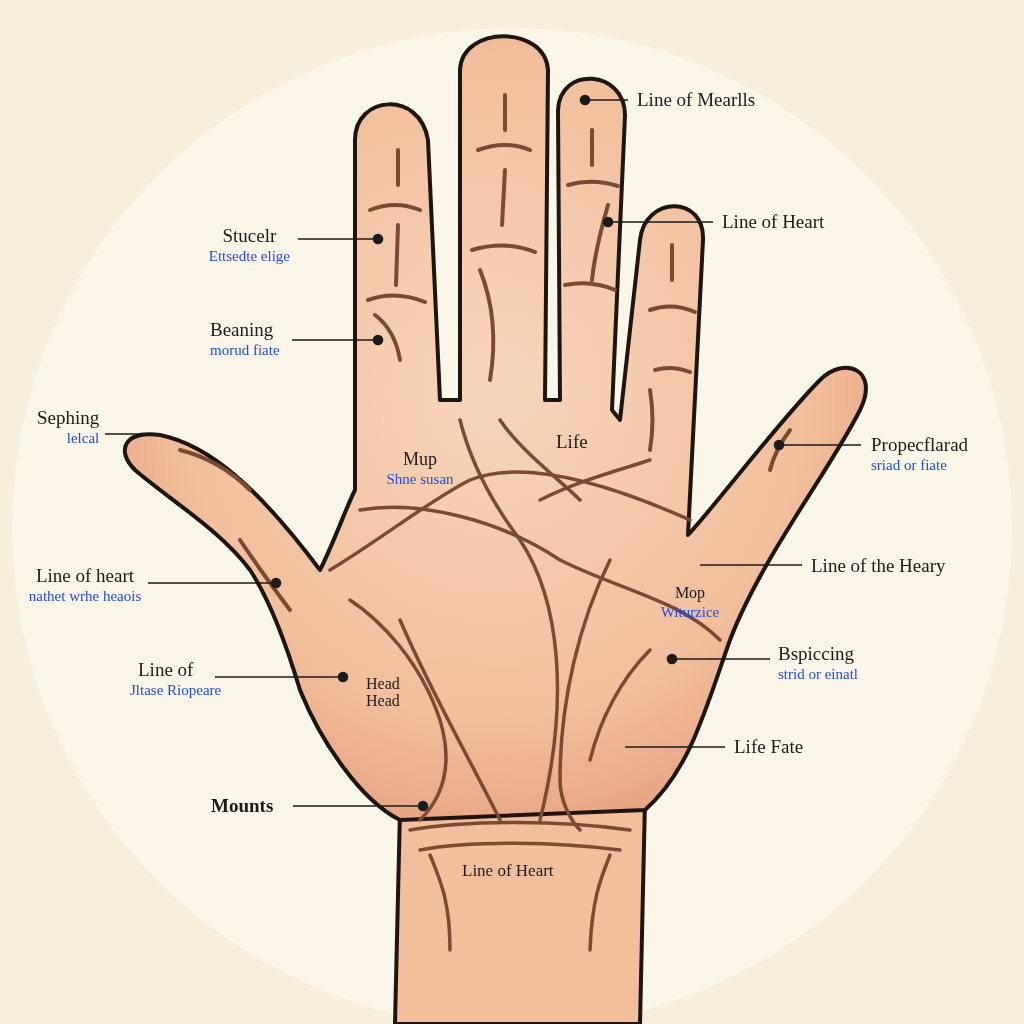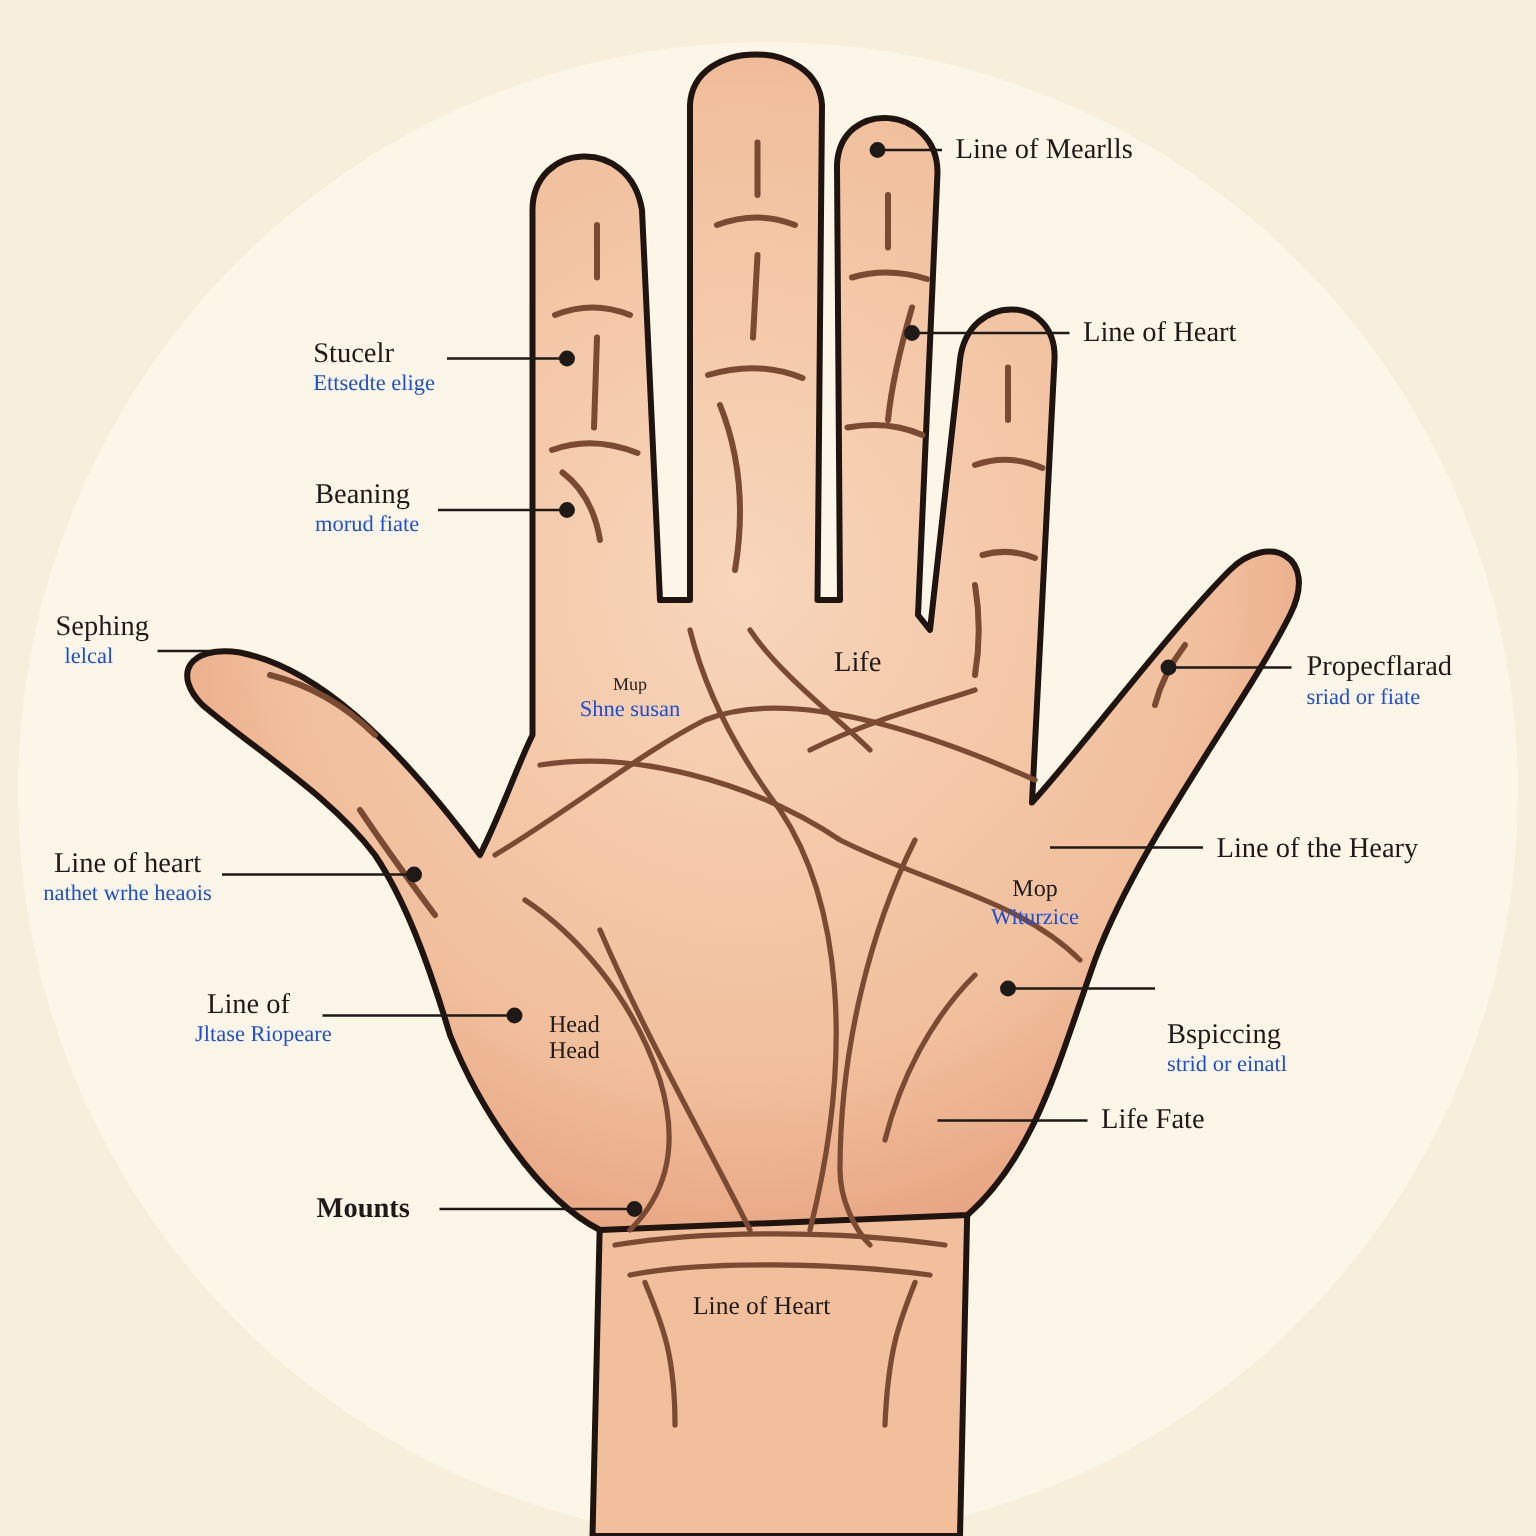--- a/index.html
+++ b/index.html
@@ -12,21 +12,21 @@
     .halo {
       position: absolute; left: 12px; top: 28px; width: 1000px; height: 1000px;
       border-radius: 50%; background: #fcf6e8;
     }
     svg.hand { position: absolute; left: 0; top: 0; }
     .lbl {
       position: absolute; color: #1d1a17; white-space: nowrap; line-height: 1;
     }
     .lbl .t { font-size: 19px; display: block; }
     .lbl .s { font-size: 15px; display: block; margin-top: 4px; color: #1d4ed8; }
-    .lbl.r { text-align: left; }
+    .lbl.r { text-align: center; }
     .lbl.c { text-align: center; }
     .lbl.big .t { font-size: 16px; }
   </style>
 </head>
 <body>
 
 <div class="halo"></div>
 
 <svg class="hand" width="1024" height="1024" viewBox="0 0 1024 1024">
   <defs>
@@ -135,21 +135,21 @@
 <div class="lbl r" style="right:734px; top:226px;">
   <span class="t">Stucelr</span>
   <span class="s">Ettsedte elige</span>
 </div>
 <div class="lbl" style="left:210px; top:320px;">
   <span class="t">Beaning</span>
   <span class="s">morud fiate</span>
 </div>
 <div class="lbl" style="left:37px; top:408px;">
   <span class="t">Sephing</span>
-  <span class="s" style="padding-left:6px;">lelcal</span>
+  <span class="s" style="padding-left:6px;text-align:right;">lelcal</span>
 </div>
 <div class="lbl c" style="left:10px; top:566px; width:150px;">
   <span class="t">Line of heart</span>
   <span class="s">nathet wrhe heaois</span>
 </div>
 <div class="lbl" style="left:130px; top:660px;">
   <span class="t" style="padding-left:8px;">Line of</span>
   <span class="s">Jltase Riopeare</span>
 </div>
 <div class="lbl" style="left:211px; top:796px;font-weight:bold;">
@@ -162,30 +162,30 @@
 <div class="lbl" style="left:722px; top:212px;">
   <span class="t">Line of Heart</span>
 </div>
 <div class="lbl" style="left:871px; top:435px;">
   <span class="t">Propecflarad</span>
   <span class="s">sriad or fiate</span>
 </div>
 <div class="lbl" style="left:811px; top:556px;">
   <span class="t">Line of the Heary</span>
 </div>
-<div class="lbl" style="left:778px; top:644px;margin-top:36px;">
+<div class="lbl" style="left:778px; top:644px;">
   <span class="t">Bspiccing</span>
   <span class="s">strid or einatl</span>
 </div>
 <div class="lbl" style="left:734px; top:737px;">
   <span class="t">Life Fate</span>
 </div>
 
 <div class="lbl c" style="left:370px; top:450px; width:100px;">
-  <span class="t" style="font-size:12px;">Mup</span>
+  <span class="t" style="font-size:18px;">Mup</span>
   <span class="s">Shne susan</span>
 </div>
 <div class="lbl" style="left:556px; top:432px;">
   <span class="t">Life</span>
 </div>
 <div class="lbl c" style="left:640px; top:585px; width:100px;">
   <span class="t" style="font-size:16px;">Mop</span>
   <span class="s">Witurzice</span>
 </div>
 <div class="lbl big" style="left:366px; top:676px;">

